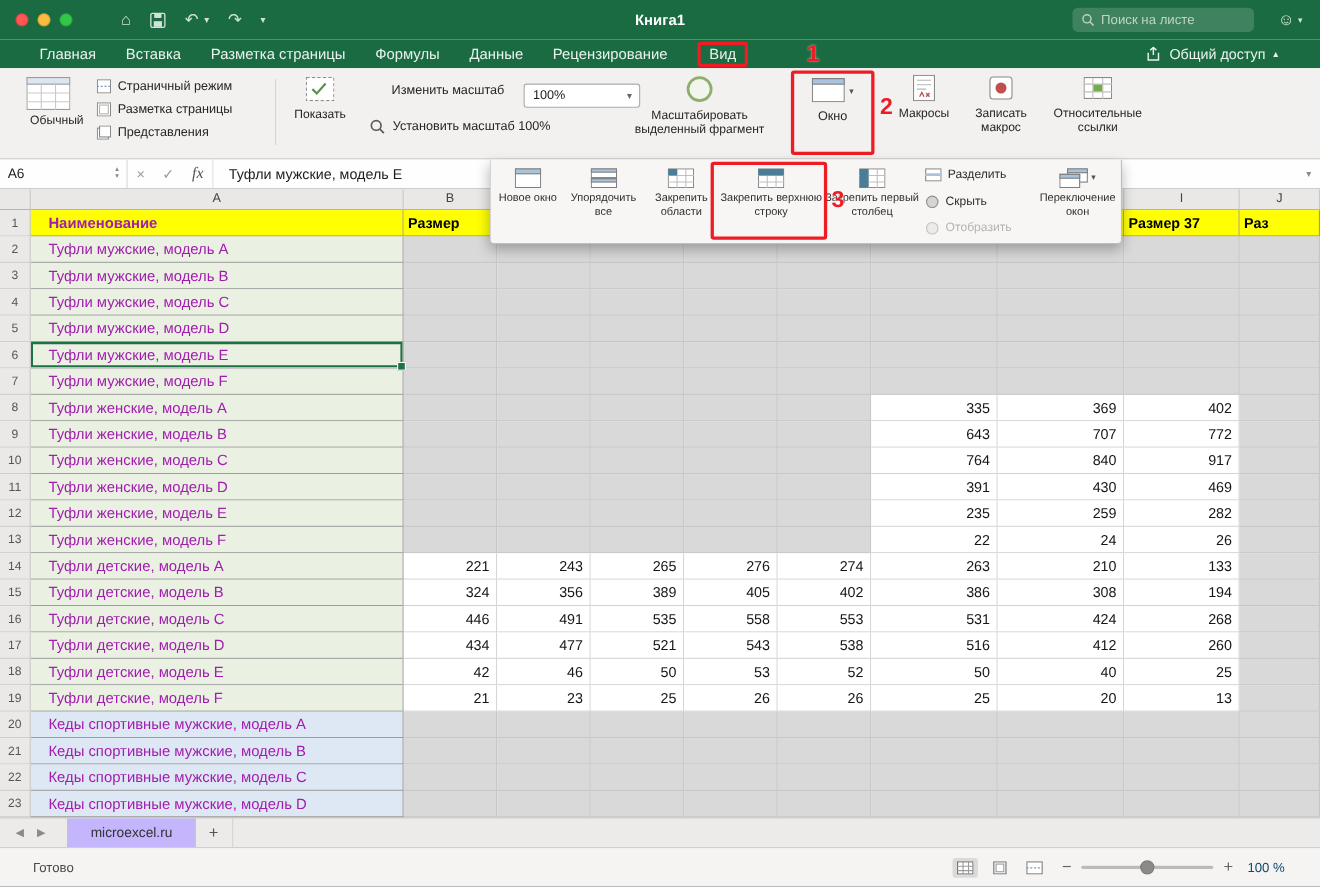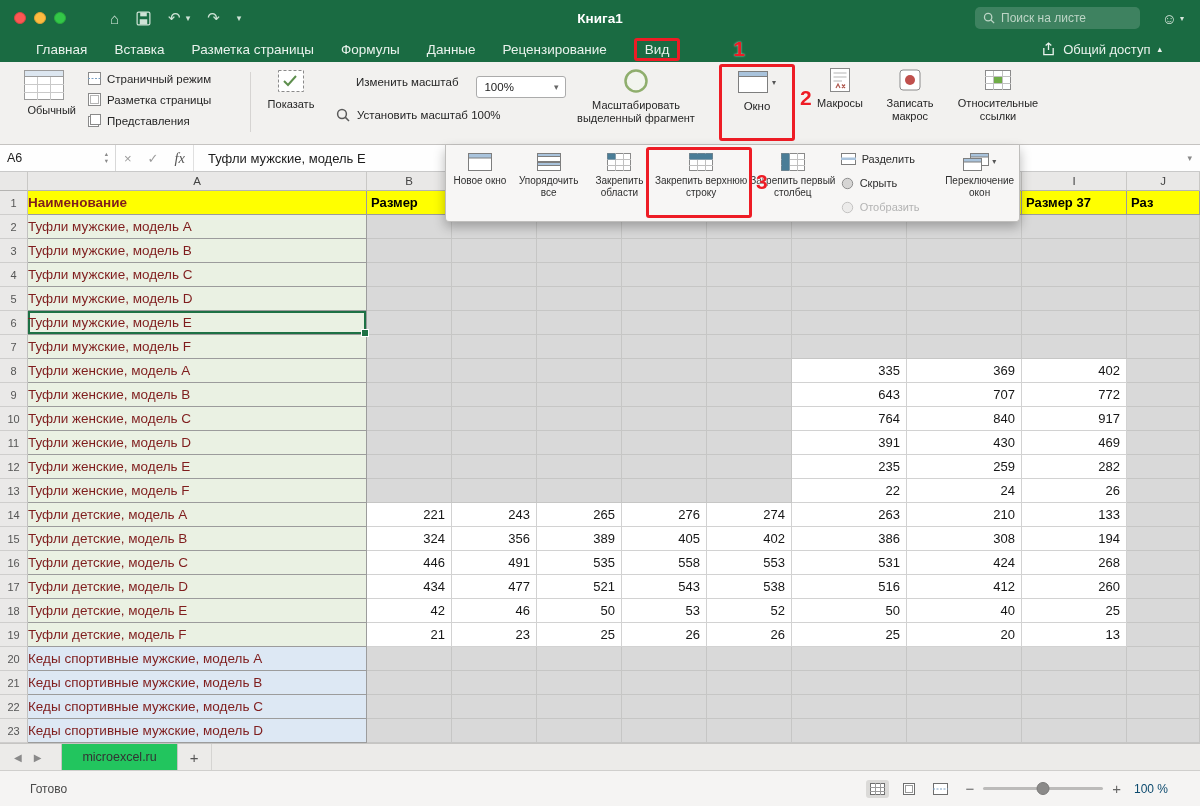--- a/index.html
+++ b/index.html
@@ -33,21 +33,21 @@
   
   .ribbon{height:83px;background:#f2f1ef;border-bottom:1px solid #c5c3c1;position:relative;font-size:11px;color:#262626}
   .rg-normal{position:absolute;left:12px;top:8px;width:64px;text-align:right}
   .rg-normal .lbl{margin-top:4px}
   .rg-stack{position:absolute;left:88px;top:10px;display:flex;flex-direction:column;gap:8px}
   .rg-stack .row{display:flex;align-items:center;gap:6px;font-size:11.5px}
   .rdiv{position:absolute;left:250px;top:10px;bottom:12px;width:1px;background:#d6d4d2}
   .rg-show{position:absolute;left:262px;top:8px;width:58px;text-align:center}
   .rg-show .lbl{margin-top:6px}
   .rg-zoom1{position:absolute;left:356px;top:14px;display:flex;align-items:flex-start;gap:18px;font-size:11.5px}
-  .zoombox{width:90px;height:22px;background:#fff;border:1px solid #ababab;border-radius:3px;display:flex;align-items:center;justify-content:space-between;padding:0 7px;font-size:11.5px;color:#222}
+  .zoombox{width:106px;height:22px;background:#fff;border:1px solid #ababab;border-radius:3px;display:flex;align-items:center;justify-content:space-between;padding:0 7px;font-size:11.5px;color:#222}
   .zoombox .arrow{color:#666;font-size:9px}
   .rg-zoom2{position:absolute;left:336px;top:46px;display:flex;align-items:center;gap:7px;font-size:11.5px}
   .rg-zoomsel{position:absolute;left:570px;top:6px;width:132px;display:flex;flex-direction:column;align-items:center;gap:5px;text-align:center;line-height:1.15}
   .rg-window{position:absolute;left:726px;top:9px;width:62px;text-align:center}
   .rg-window .icorow{display:flex;align-items:center;justify-content:center;gap:4px}
   .rg-window .lbl{margin-top:7px;font-size:11.5px}
   .redbox2{position:absolute;left:719px;top:2px;width:76px;height:77px;border:3px solid #ee1c25;border-radius:3px;z-index:30;pointer-events:none}
   .ribbon .stepnum{position:absolute;left:800px;top:24px}
   .rg-macros{position:absolute;left:812px;top:6px;display:flex;gap:10px;align-items:flex-start;text-align:center;line-height:1.15}
   .rg-macros .mcol{display:flex;flex-direction:column;align-items:center;gap:5px}
@@ -63,21 +63,21 @@
   .fvalue{margin-left:14px;color:#1c1c1c}
   .fbar .endarrow{position:absolute;right:8px;color:#8a8a8a;font-size:9px}
 
   
   .w-gut{width:28px}.w-a{width:339px}.w-b{width:85px}.w-g{width:115px}.w-h{width:115px}.w-i{width:105px}.w-j{width:73px}
   .colhead{display:flex;height:19px;background:#e9e8e7;font-size:11.5px;color:#444}
   .ch{height:19px;border-right:1px solid #c9c8c6;border-bottom:1px solid #b5b4b2;display:flex;align-items:center;justify-content:center;flex-shrink:0}
   .grow{display:flex}
   .cell{height:24px;flex-shrink:0;border-right:1px solid #d2d2d2;border-bottom:1px solid #d2d2d2;display:flex;align-items:center;font-size:13px;overflow:hidden;white-space:nowrap}
   .gut{background:#eae9e8;border-right:1px solid #c2c1c0;border-bottom:1px solid #cfcecd;justify-content:center;font-size:11px;color:#555}
-  .colA{padding-left:0;font-size:13.5px;color:#7f1d1d;border-color:#9c9c9c}
+  .colA{padding-left:16px;font-size:13.5px;color:#a21caf;border-color:#9c9c9c}
   .f-yellow{background:#ffff00;font-weight:bold}
   .f-green{background:#eaf1e3}
   .f-blue{background:#dde8f4}
   .hdr{background:#ffff00;font-weight:bold;border-color:#9c9c9c;padding-left:4px}
   .num{background:#fff;justify-content:flex-end;padding-right:6px;color:#161616}
   .empty{background:#d9d9d9;border-color:#c6c6c5}
   .sel{box-shadow:inset 0 0 0 2px #1e7145;position:relative;overflow:visible;z-index:2}
   .sel::after{content:"";position:absolute;right:-3px;bottom:-3px;width:6px;height:6px;background:#1e7145;border:1px solid #fff;z-index:3}
 
   
@@ -89,21 +89,21 @@
   .wstack .srow.disabled{color:#b3b3b3}
   .wswitch{width:75px}
   .wswitch .icorow{display:flex;align-items:center;gap:3px}
   .redbox3{position:absolute;left:646px;top:147px;width:106px;height:71px;border:3px solid #ee1c25;border-radius:3px;z-index:50;pointer-events:none}
   .num3{position:absolute;left:756px;top:170px;z-index:55}
   .stepabs{position:absolute;font-weight:bold;font-size:21px;color:#ee1c25;text-shadow:0 0 2px rgba(255,255,255,.9)}
 
   
   .tabsbar{height:27px;background:#ecebe9;border-top:1px solid #c6c5c3;display:flex;align-items:center;padding-left:8px;font-size:12.5px;color:#333}
   .sarrow{color:#8a8a8a;font-size:10px;padding:0 6px}
-  .sheettab{height:100%;display:flex;align-items:center;padding:0 20px;background:#22c55e;border-left:1px solid #c6c5c3;border-right:1px solid #c6c5c3;margin-left:14px}
+  .sheettab{height:100%;display:flex;align-items:center;padding:0 20px;background:#c4b5fd;border-left:1px solid #c6c5c3;border-right:1px solid #c6c5c3;margin-left:14px}
   .addsheet{width:34px;height:100%;display:flex;align-items:center;justify-content:center;font-size:15px;color:#555;border-right:1px solid #d5d4d2}
 
   
   .statusbar{height:36px;background:#f5f4f3;border-top:1px solid #d0cfcd;display:flex;align-items:center;position:relative;font-size:12px;color:#4a4a4a}
   .statusbar .ready{margin-left:30px}
   .sright{position:absolute;right:24px;display:flex;align-items:center;gap:13px}
   .viewico{display:flex;align-items:center;gap:9px}
   .vbox{padding:3px 4px;border-radius:3px;display:flex;align-items:center}
   .vbox.active{background:#dbdad8}
   .zoomctl{display:flex;align-items:center;gap:9px;color:#666}

